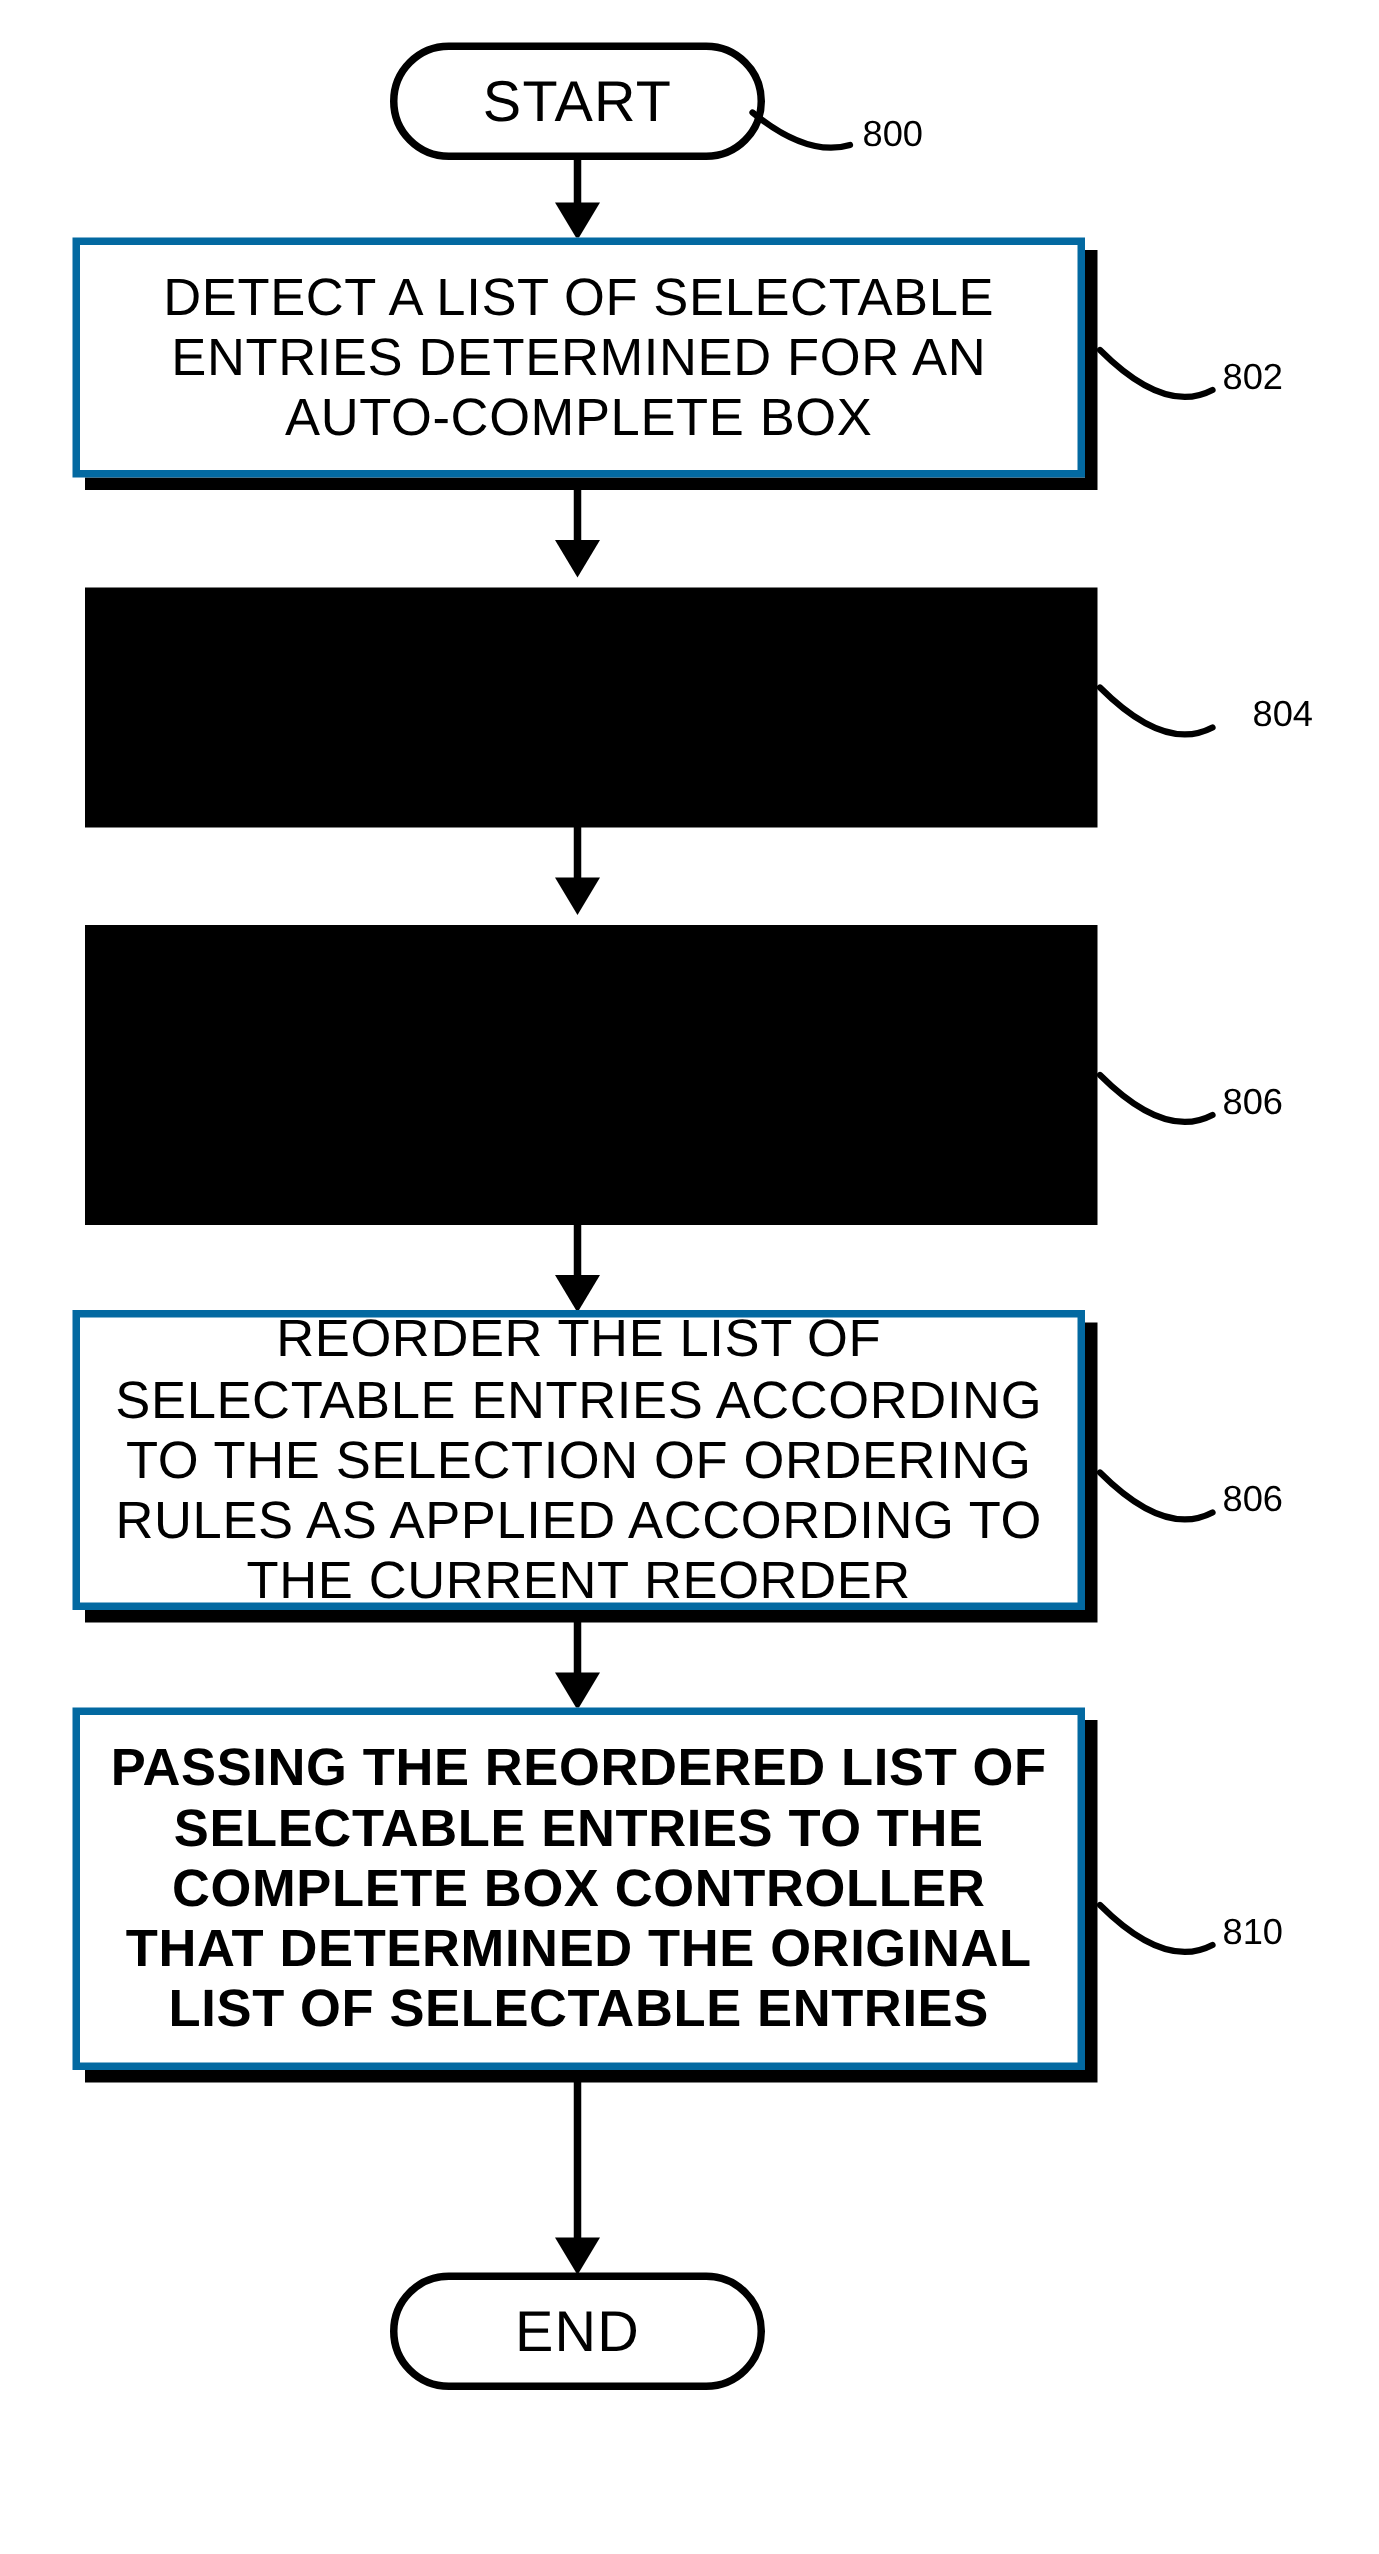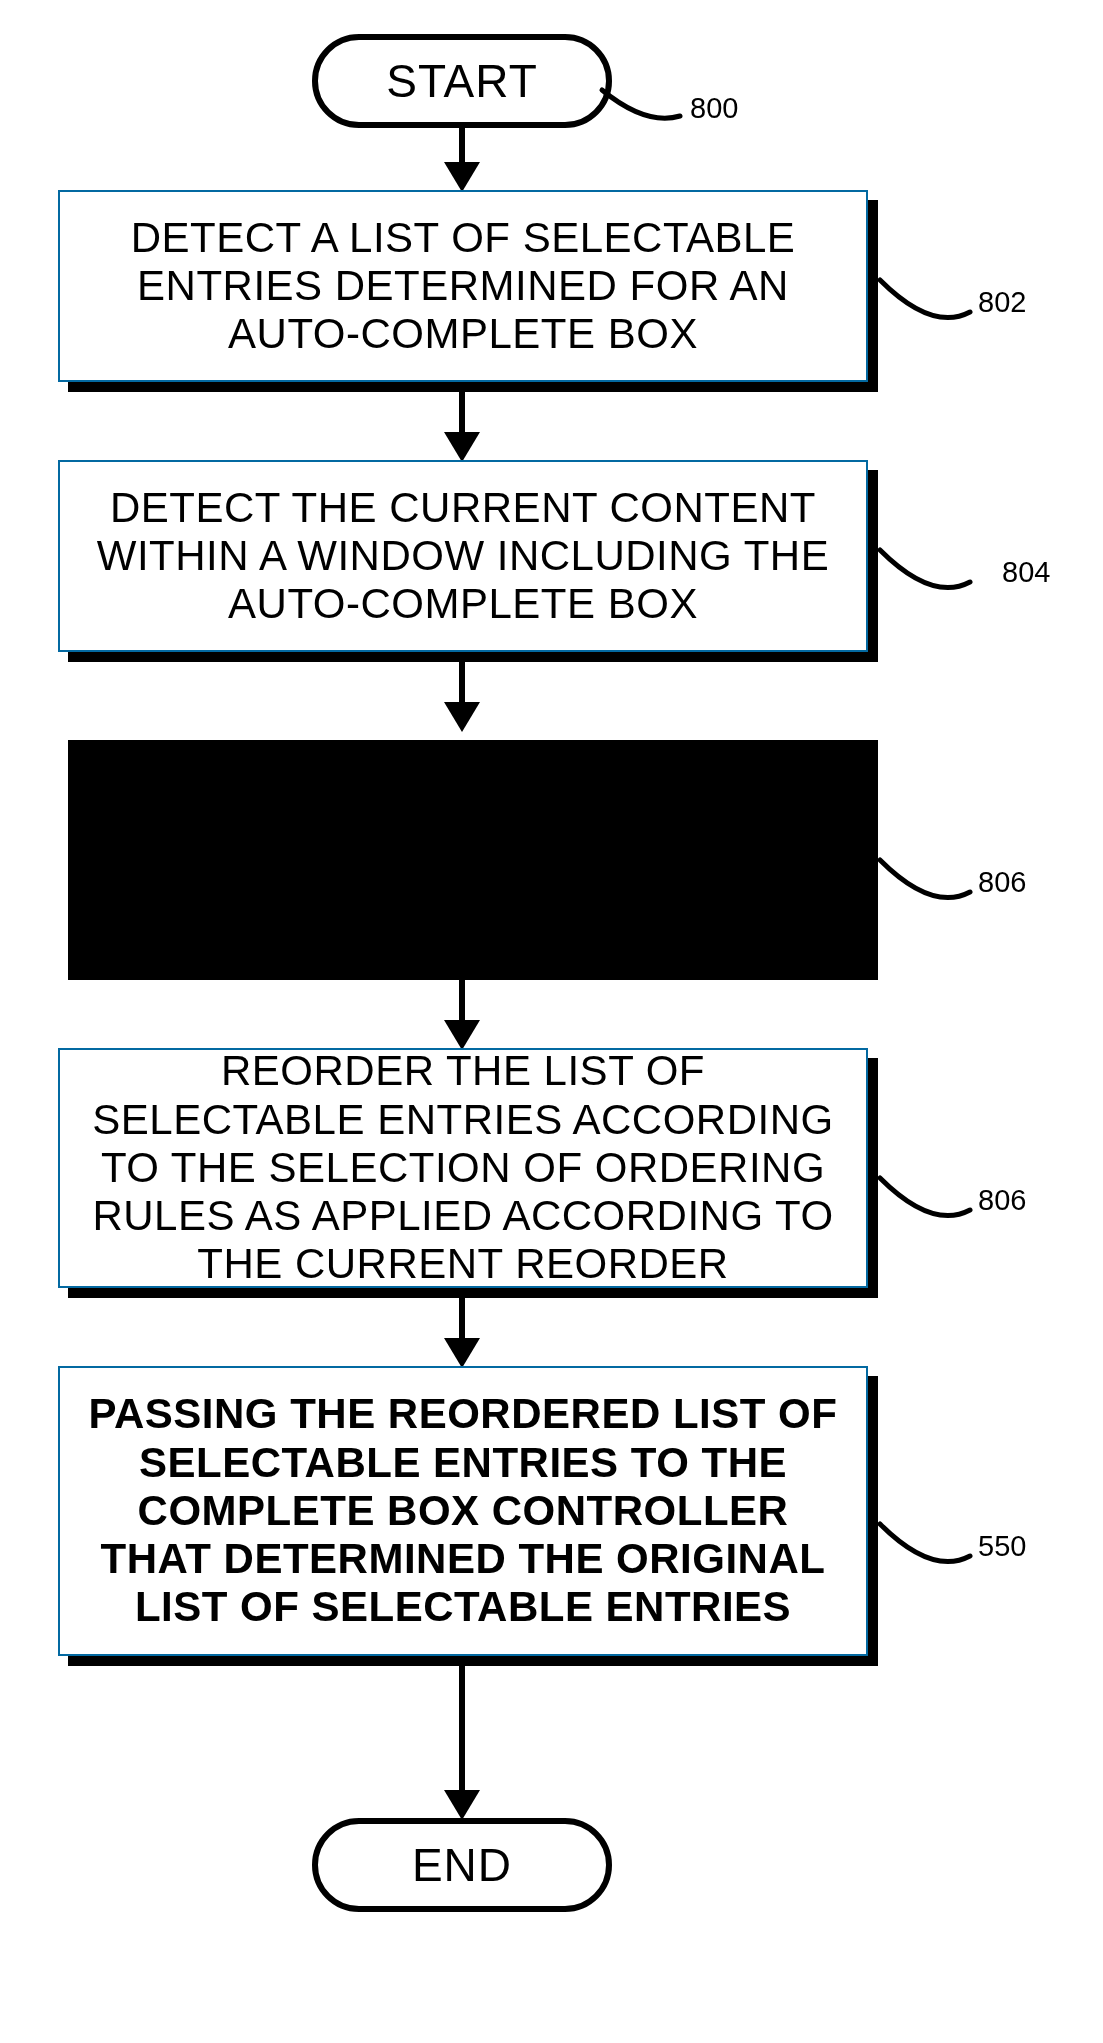--- a/index.html
+++ b/index.html
@@ -33,21 +33,21 @@
   }
 
   
   .shadow {
     position: absolute;
     background: #000;
     box-sizing: border-box;
   }
   .process {
     position: absolute;
-    border: 2px solid #0369a1;
+    border: 6px solid #0369a1;
     background: #fff;
     box-sizing: border-box;
     display: flex;
     align-items: center;
     justify-content: center;
     padding: 24px 20px;
   }
   .process .label {
     font-size: 42px;
     line-height: 1.15;
@@ -110,23 +110,20 @@
   </div>
   <svg class="leader" style="left:876px; top:276px; width:100px; height:70px;">
     <path d="M4 4 Q 56 56 94 36"></path>
   </svg>
   <div class="ref" style="left:978px; top:286px;">802</div>
 
   <div class="arrow-line" style="left:459px; top:390px; height:46px;"></div>
   <div class="arrow-head" style="left:444px; top:432px;"></div>
 
   <div class="shadow" style="left:68px; top:470px; width:810px; height:192px;"></div>
-  <div class="process" style="left:58px; top:460px; width:810px; height:192px;">
-    <span class="label">DETECT THE CURRENT CONTENT WITHIN A WINDOW INCLUDING THE AUTO-COMPLETE BOX</span>
-  </div>
   <svg class="leader" style="left:876px; top:546px; width:100px; height:70px;">
     <path d="M4 4 Q 56 56 94 36"></path>
   </svg>
   <div class="ref" style="left:1002px; top:556px;">804</div>
 
   <div class="arrow-line" style="left:459px; top:660px; height:46px;"></div>
   <div class="arrow-head" style="left:444px; top:702px;"></div>
 
   <div class="shadow" style="left:68px; top:740px; width:810px; height:240px;"></div>
   <svg class="leader" style="left:876px; top:856px; width:100px; height:70px;">
@@ -149,21 +146,21 @@
   <div class="arrow-line" style="left:459px; top:1296px; height:46px;"></div>
   <div class="arrow-head" style="left:444px; top:1338px;"></div>
 
   <div class="shadow" style="left:68px; top:1376px; width:810px; height:290px;"></div>
   <div class="process" style="left:58px; top:1366px; width:810px; height:290px;font-weight:bold;">
     <span class="label">PASSING THE REORDERED LIST OF SELECTABLE ENTRIES TO THE COMPLETE BOX CONTROLLER THAT DETERMINED THE ORIGINAL LIST OF SELECTABLE ENTRIES</span>
   </div>
   <svg class="leader" style="left:876px; top:1520px; width:100px; height:70px;">
     <path d="M4 4 Q 56 56 94 36"></path>
   </svg>
-  <div class="ref" style="left:978px; top:1530px;">550</div>
+  <div class="ref" style="left:978px; top:1530px;">810</div>
 
   <div class="arrow-line" style="left:459px; top:1664px; height:130px;"></div>
   <div class="arrow-head" style="left:444px; top:1790px;"></div>
 
   <div class="terminator" style="left:312px; top:1818px; width:300px; height:94px;">
     <span class="label">END</span>
   </div>
 
 </div>
 

